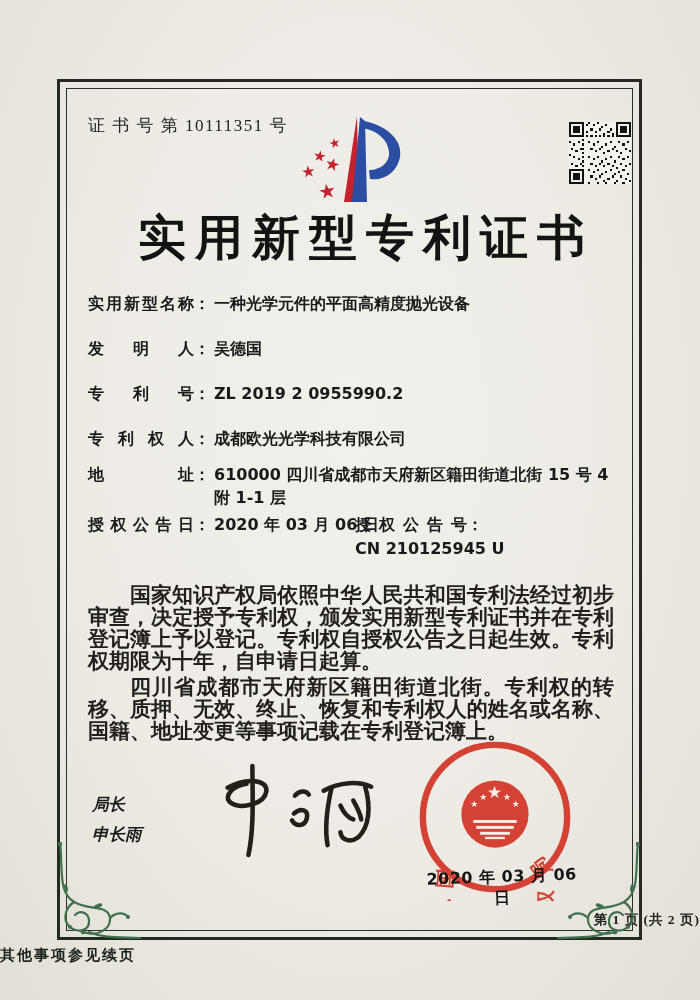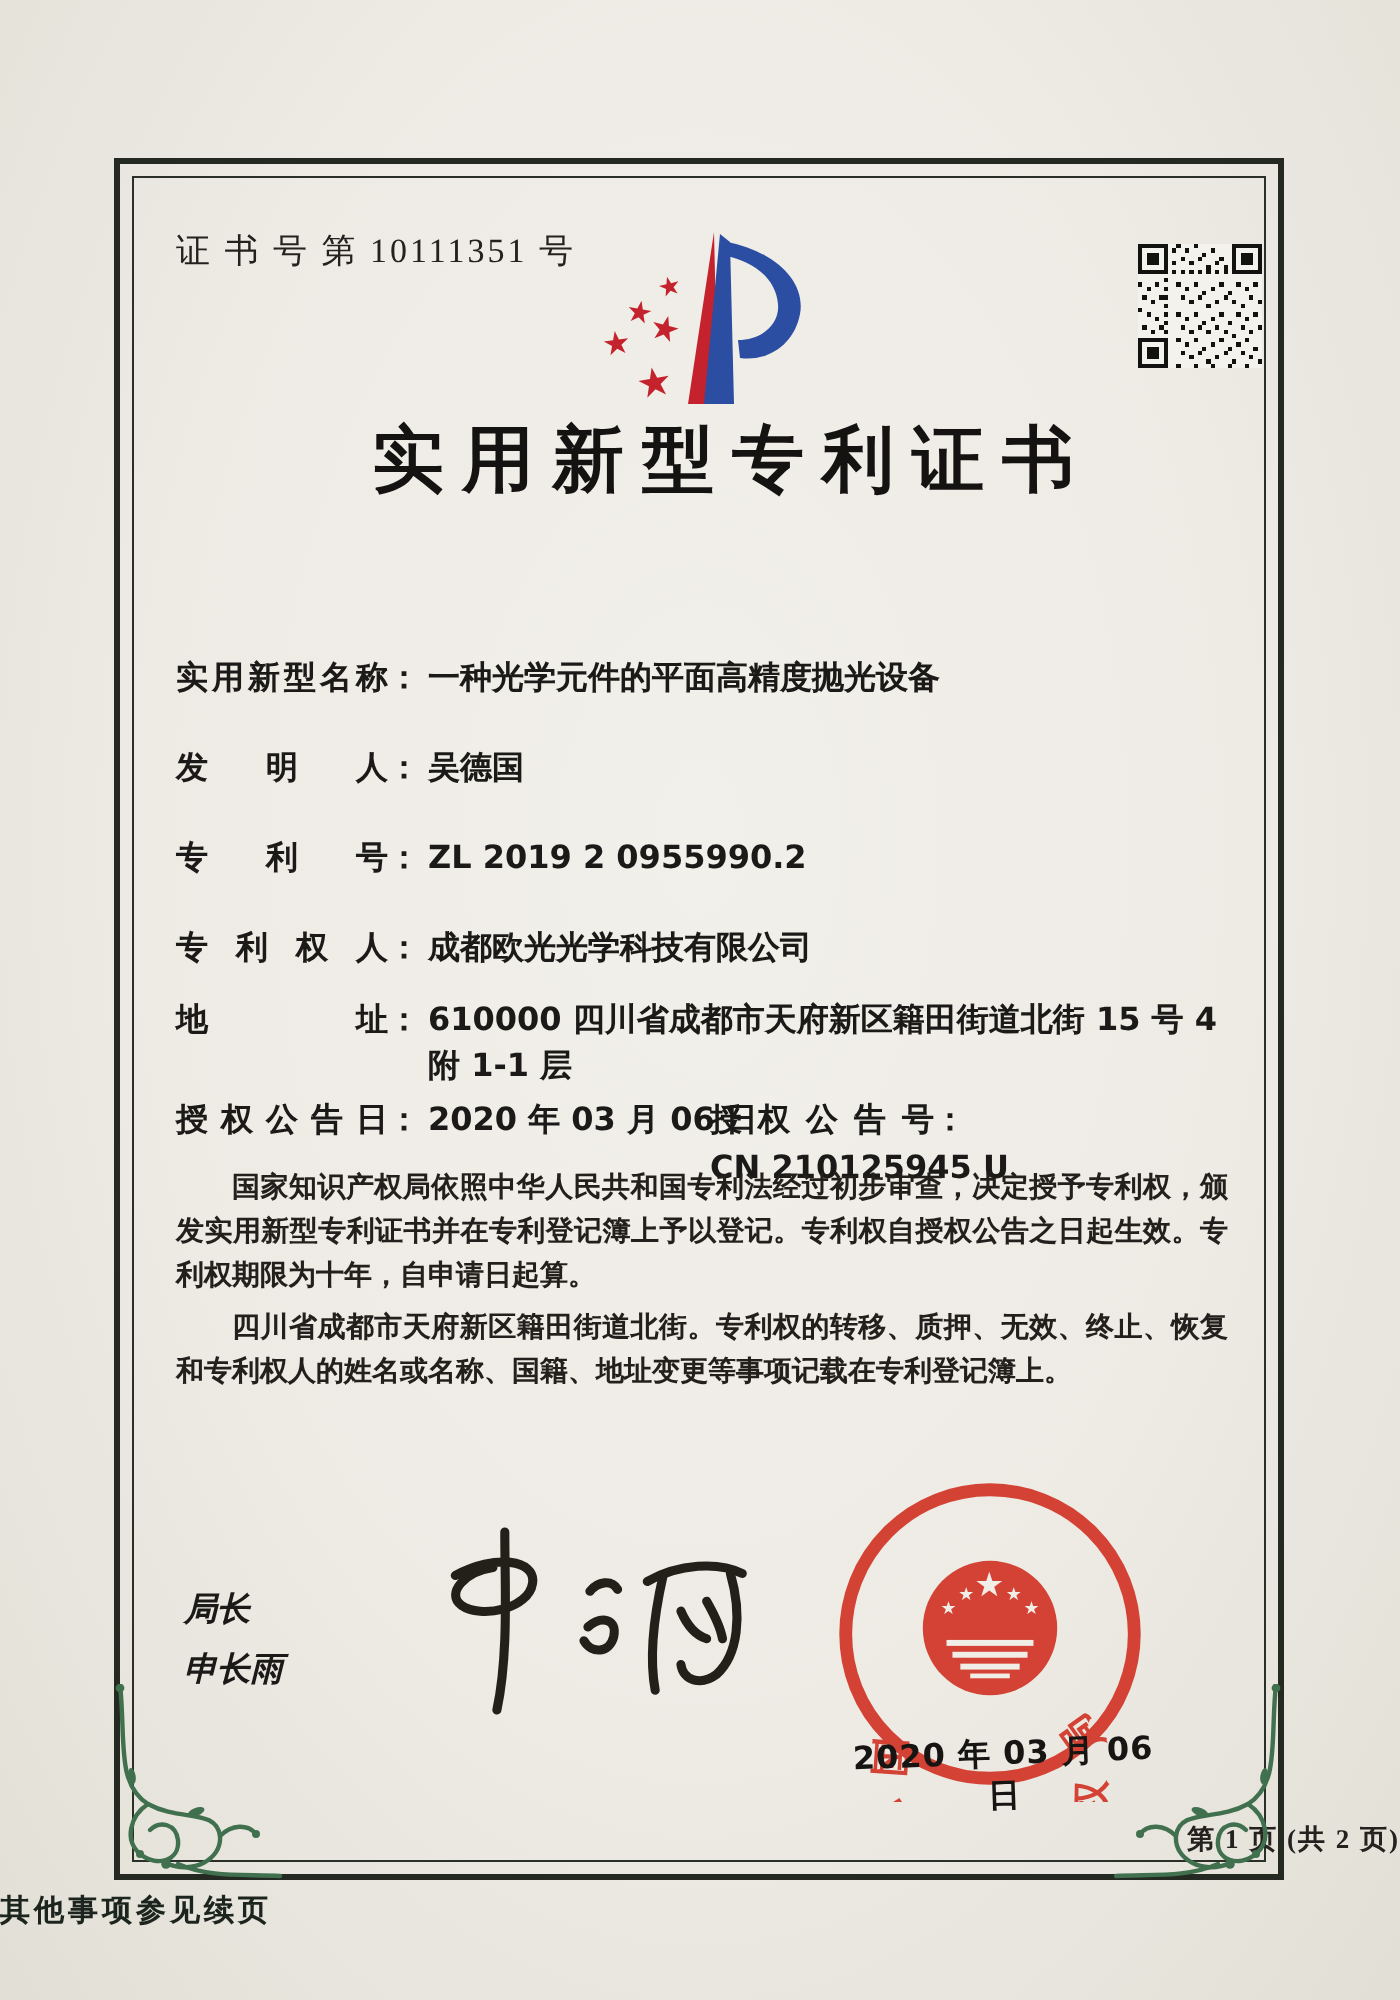--- a/index.html
+++ b/index.html
@@ -12,38 +12,38 @@
   
   .frame-outer{position:absolute;left:57px;top:79px;width:579px;height:855px;border:3px solid #242a22;}
   .frame-inner{position:absolute;left:66px;top:88px;width:565px;height:841px;border:1px solid #2a3028;}
   .cert-no{position:absolute;left:88px;top:114px;font-size:17px;letter-spacing:1.5px;font-weight:500;color:#23221f;}
   
   .logo{position:absolute;left:287px;top:110px;width:128px;height:98px;}
   
   .qr{position:absolute;left:569px;top:122px;width:62px;height:62px;}
   .title{
     position:absolute;left:0;right:0;top:206px;text-align:center;
-    font-size:36px;font-weight:700;letter-spacing:9px;color:#141311;
+    font-size:48px;font-weight:700;letter-spacing:9px;color:#141311;
     font-family:"Liberation Serif","DejaVu Serif",serif;
     padding-left:32px;
   }
   
   .fields{position:absolute;left:88px;top:292px;width:528px;
-    font-family:"DejaVu Sans","Liberation Sans",sans-serif;font-size:16px;font-weight:600;color:#1b1a18;margin-top:35px;}
+    font-family:"DejaVu Sans","Liberation Sans",sans-serif;font-size:16px;font-weight:600;color:#1b1a18;}
   .frow{line-height:24px;margin-bottom:21px;position:relative;}
   .flabel{display:inline-block;width:106px;text-align:justify;text-align-last:justify;vertical-align:top;}
   .fcolon{display:inline-block;width:20px;vertical-align:top;}
   .fvalue{display:inline-block;vertical-align:top;max-width:398px;line-height:23px;}
   .frow.tight{margin-bottom:12px;}
   .frow.addr{margin-bottom:4px;}
   .pair2{position:absolute;left:267px;top:0;}
   .pair2 .flabel{width:112px;}
   
   .bodytext{position:absolute;left:88px;top:584px;width:526px;
-    font-size:14px;line-height:22px;text-align:justify;color:#221f1c;font-weight:600;
+    font-size:21px;line-height:22px;text-align:justify;color:#221f1c;font-weight:600;
     font-family:"Liberation Serif","DejaVu Serif",serif;}
   .bodytext p{margin:0 0 4px 0;text-indent:2em;}
   
   .sign-block{position:absolute;left:92px;top:790px;font-family:"DejaVu Sans","Liberation Sans",sans-serif;
     font-size:16.5px;font-weight:600;line-height:30px;color:#1b1a18;font-style:italic;}
   .signature{position:absolute;left:196px;top:758px;width:188px;height:104px;}
   
   .seal{position:absolute;left:411px;top:733px;width:168px;height:168px;opacity:.95;}
   .seal-date{position:absolute;left:420px;top:867px;width:164px;text-align:center;
     font-family:"DejaVu Sans","Liberation Sans",sans-serif;font-size:16px;font-weight:700;

